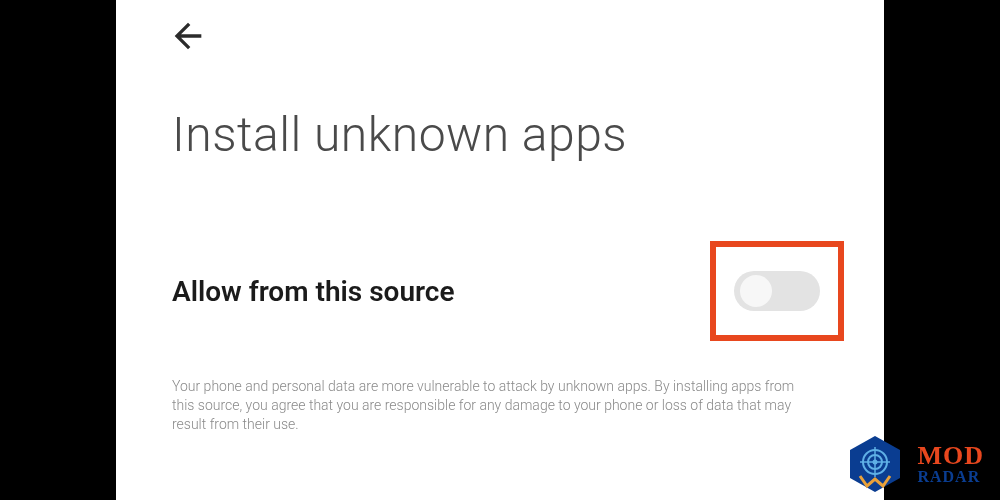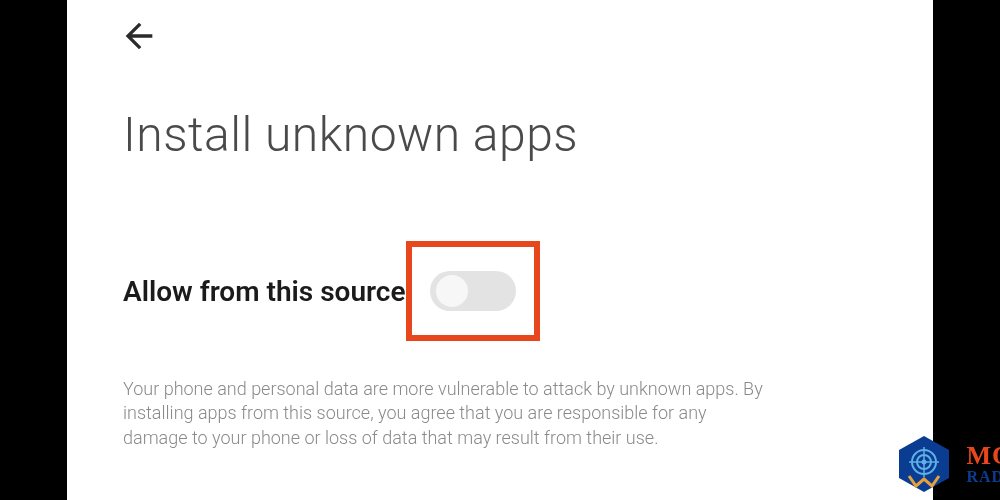--- a/index.html
+++ b/index.html
@@ -4,21 +4,21 @@
 <style>
   * { margin: 0; padding: 0; box-sizing: border-box; }
   html, body { width: 1000px; height: 500px; overflow: hidden; }
   body {
     background: #000;
     font-family: Roboto, "Helvetica Neue", Arial, sans-serif;
     display: flex;
     justify-content: center;
   }
   .screen {
-    width: 866px;
+    width: 768px;
     height: 500px;
     background: #fff;
     position: relative;
     padding: 14px 40px 10px 56px;
   }
   .back-btn {
     width: 44px;
     height: 44px;
     display: flex;
     align-items: center;
@@ -30,21 +30,21 @@
   .page-title {
     font-size: 48px;
     font-weight: 300;
     color: #4a4a4a;
     letter-spacing: 0.5px;
     margin-top: 48px;
   }
   .setting-row {
     display: flex;
     align-items: center;
-    justify-content: flex-start;
+    justify-content: space-between;
     margin-top: 78px;
   }
   .setting-label {
     font-size: 28px;
     font-weight: 600;
     color: #1b1b1b;
   }
   .toggle-highlight {
     border: 6px solid #e8471e;
     padding: 24px 18px;
@@ -63,21 +63,21 @@
   .toggle-thumb {
     position: absolute;
     left: 6px;
     top: 4px;
     width: 32px;
     height: 32px;
     border-radius: 50%;
     background: #f7f7f7;
   }
   .description {
-    font-size: 18px;
+    font-size: 14px;
     line-height: 1.35;
     font-weight: 300;
     color: #8a8a8a;
     margin-top: 36px;
     max-width: 640px;
   }
   
   .watermark {
     position: absolute;
     right: -100px;

